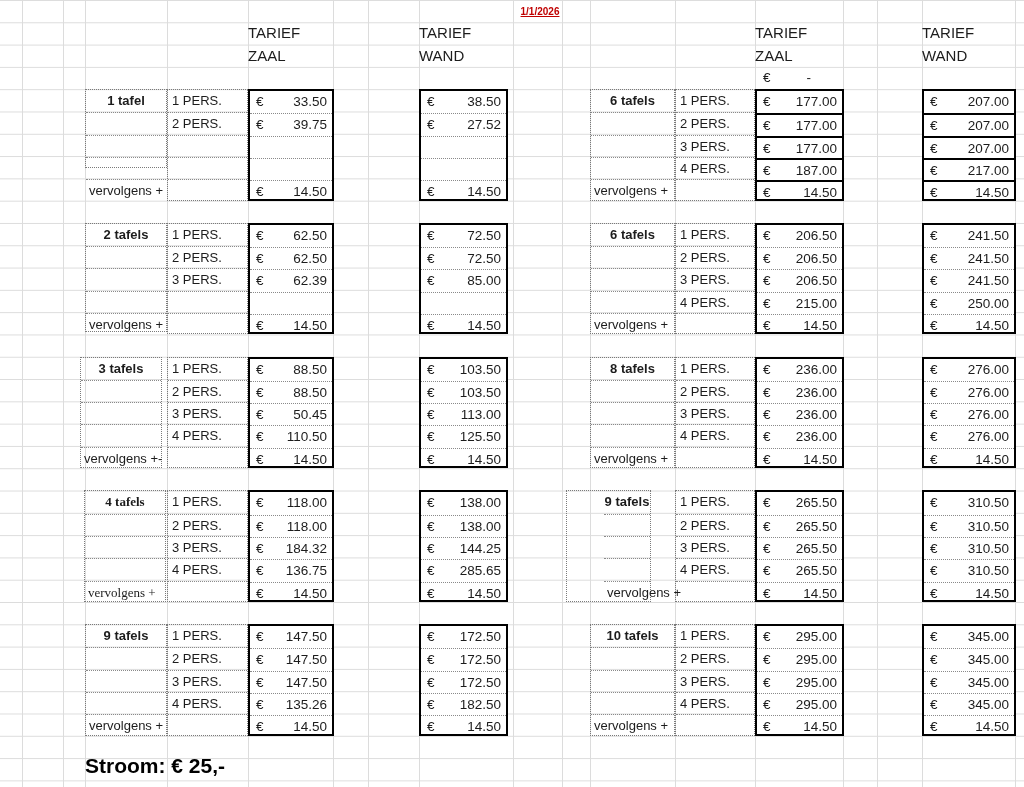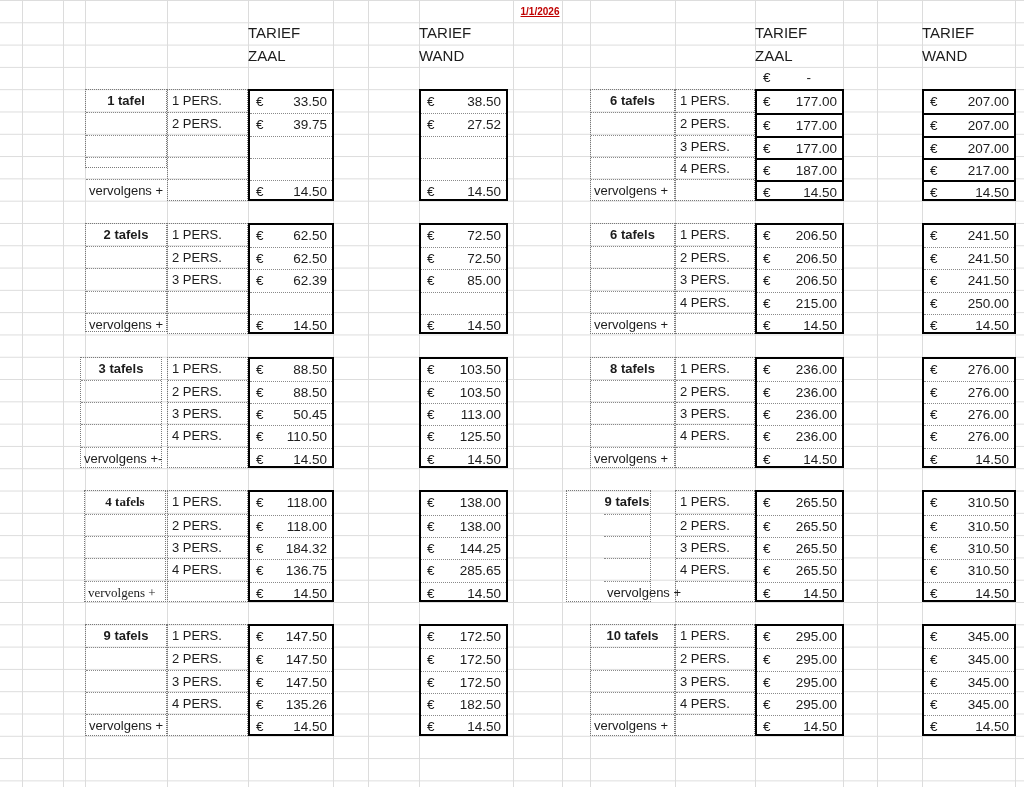--- a/index.html
+++ b/index.html
@@ -88,20 +88,21 @@
   <div class="hdr" style="left:922px;top:22.3px;width:93px;">
     <div>TARIEF</div>
     <div>WAND</div>
   </div>
 
   <div class="acct" style="left:755px;top:67px;width:88px;">
     <span>€</span>
     <span class="dash">-</span>
   </div>
 
+  <div class="stroom" style="left:85px;top:753px;">Stroom: € 25,-</div>
 
   <div id="blocks">
       <div class="dotcol" style="left: 85px; top: 89px; width: 82px; height: 79px;">
         <div class="rc lbl">1 tafel</div>
         <div class="rc "></div>
         <div class="rc "></div>
         <div class="rc "></div>
         <div class="rc verv">vervolgens +</div>
       </div>
       <div class="dotcol" style="left: 167px; top: 89px; width: 81px; height: 111.5px;">

